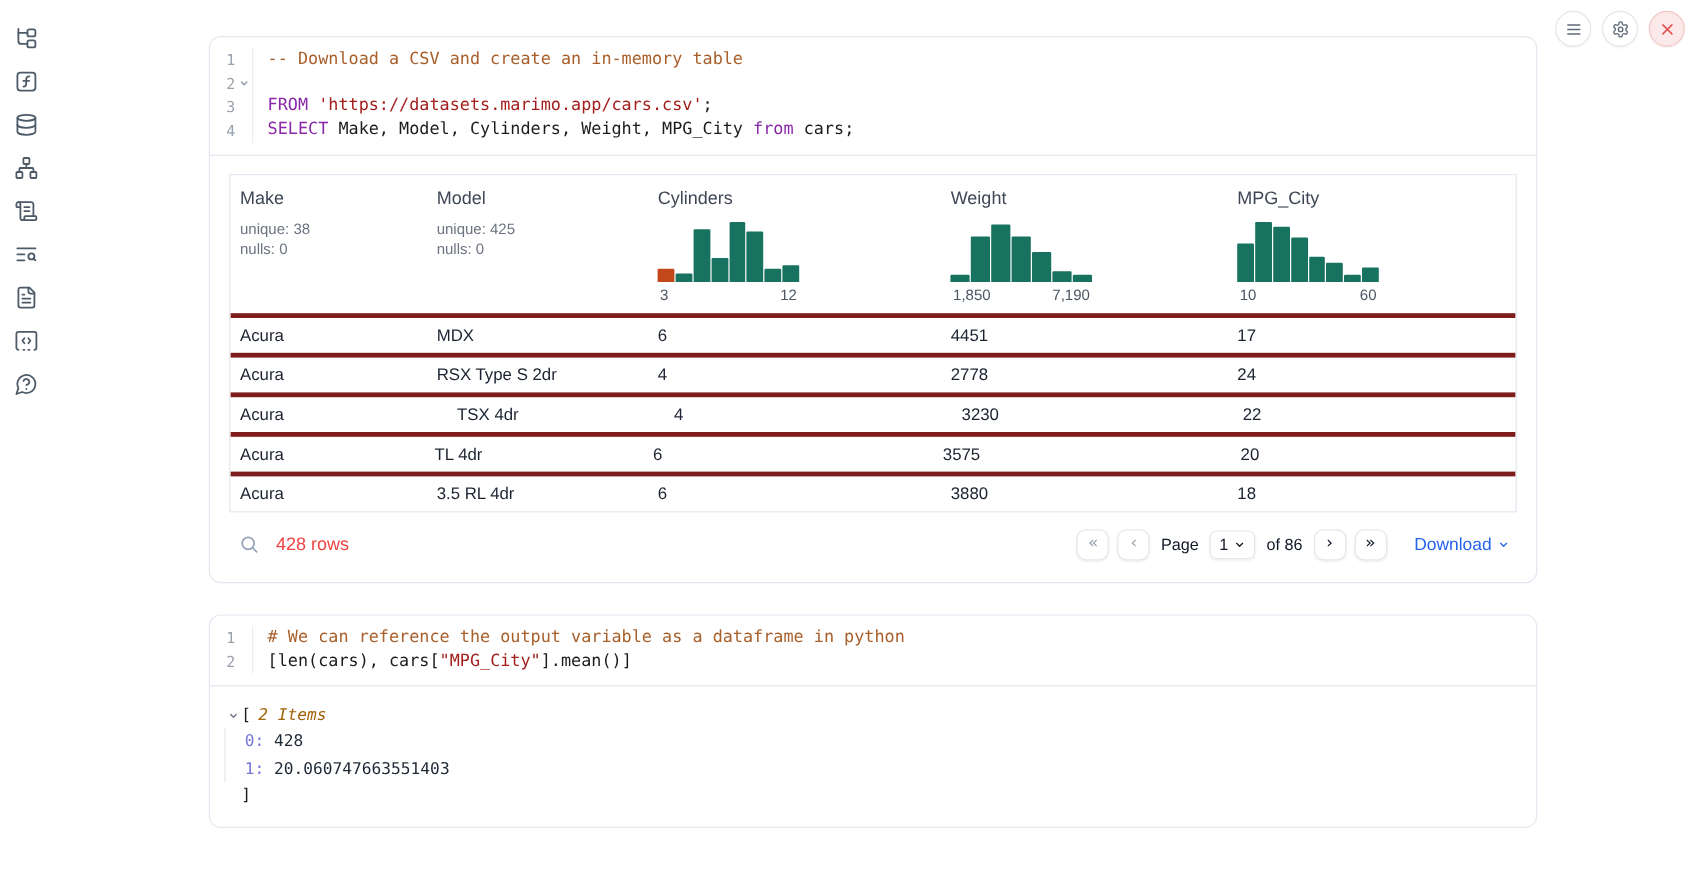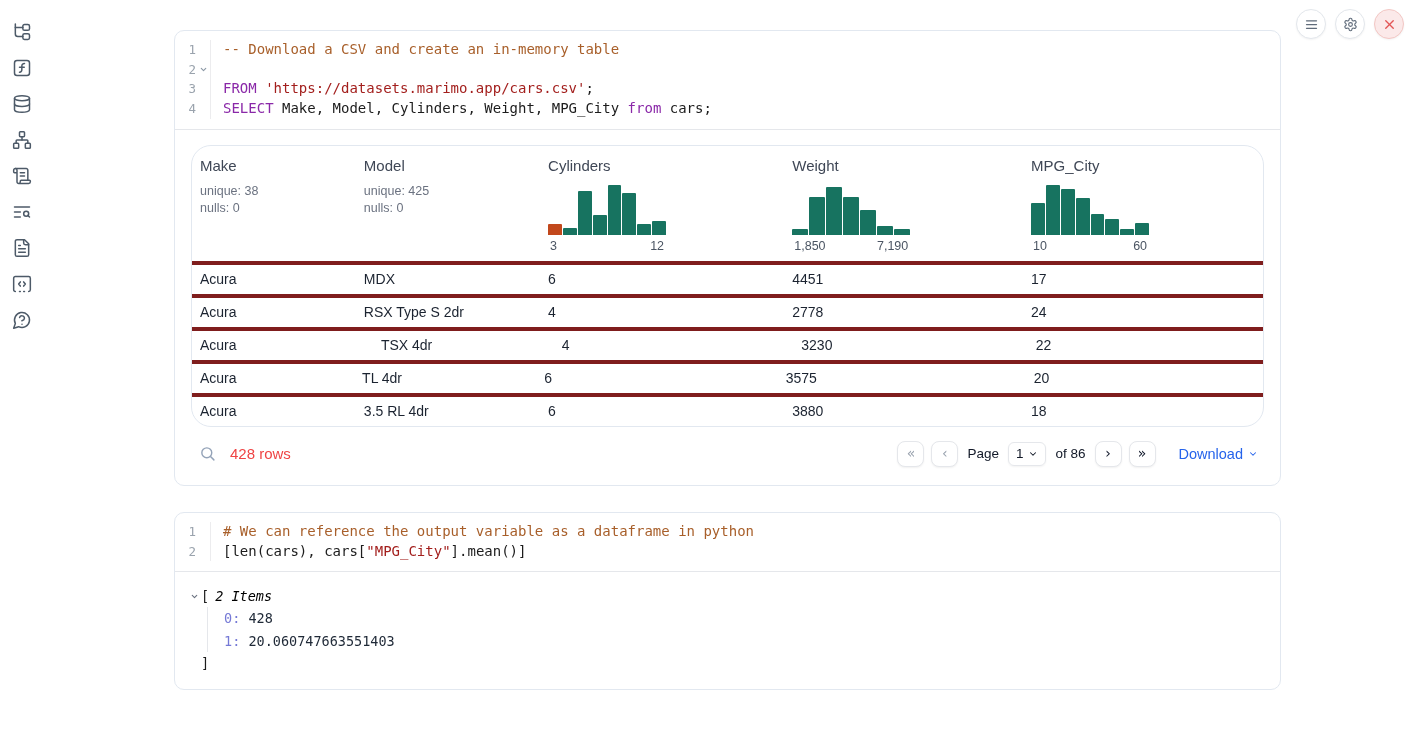--- a/index.html
+++ b/index.html
@@ -37,21 +37,21 @@
   
   .sql-footer { display:flex; align-items:center; height:28px; border-top:1px solid #e5e7eb; padding:0 14px 0 10px; gap:8px; }
   .ov-label { font-weight:bold; font-size:12px; color:var(--accent-blue); letter-spacing:-.2px; }
   .ov-input { width:80px; height:19px; border:1px solid #cbd5e1; border-radius:4px; font-family:"Liberation Sans",sans-serif; font-size:12px; font-weight:bold; color:var(--accent-blue); padding:0 6px; outline:none; }
   .lang-tag { margin-left:auto; font-weight:bold; font-size:12px; color:var(--accent-blue); }
 
   
   .output-area { border-top:1px solid #e5e7eb; padding:15px 16px 12px; }
 
   
-  .table-card { border:1px solid #e2e8f0; border-radius:20px; overflow:hidden; }
+  .table-card { border:1px solid #e2e8f0; border-radius:0; overflow:hidden; }
   .t-head { display:flex; }
   .t-col { padding:11px 8px 8px; }
   .col-name { font-size:15px; color:#3f4756; margin-bottom:9px; cursor:pointer; }
   .col-meta { font-size:12.5px; color:#6b7280; line-height:17px; }
   .hist { width:118px; height:52px; display:flex; align-items:flex-end; gap:1px; margin-top:4px; }
   .hist-bar { flex:1; border-radius:1px 1px 0 0; }
   .hist-axis { width:118px; display:flex; justify-content:space-between; font-size:12.5px; color:#4b5563; margin-top:4px; padding:0 2px; }
   .t-row { display:flex; border-top:4px solid #7f1d1d; height:33px; align-items:center; font-size:14px; color:#1b2330; }
   .t-cell { padding:0 8px; overflow:hidden; white-space:nowrap; }
 
@@ -66,22 +66,22 @@
   .page-label, .of-label { font-size:13.5px; color:#111827; margin:0 2px; }
   .page-select { display:flex; align-items:center; gap:5px; border:1px solid #e5e7eb; border-radius:6px; height:24px; padding:0 7px; font-size:13.5px; color:#111827; box-shadow:0 1px 2px rgba(0,0,0,.05); cursor:pointer; }
   .page-select svg, .download svg { width:10px; height:10px; }
   .download { display:flex; align-items:center; gap:5px; color:var(--link-blue); font-size:14.5px; margin-left:16px; cursor:pointer; }
 
   
   .tree { font-family:"DejaVu Sans Mono",monospace; font-size:13.5px; padding:16px 16px 18px 12px; color:#1c1c1c; }
   .tree-head { display:flex; align-items:center; }
   .tree-toggle { width:14px; display:flex; justify-content:center; color:#6b7280; cursor:pointer; }
   .tree-toggle svg { width:9px; height:9px; }
-  .tree-items-label { color:#000000; font-style:italic; margin-left:6px; }
-  .tree-items { margin-left:20px; border-left:1px solid #e5e7eb; padding-left:16px; margin-top:3px; margin-bottom:3px; }
+  .tree-items-label { color:#a16207; font-style:italic; margin-left:6px; }
+  .tree-items { border-left:1px solid #e5e7eb; padding-left:16px; margin-top:3px; margin-bottom:3px; }
   .tree-item { line-height:22.5px; }
   .tree-key { color:var(--tree-key); }
   .tree-val { color:#1f2937; }
   .tree-close { padding-left:14px; }
 </style>
 </head>
 <body>
 
 <nav class="sidebar">
   <span class="side-icon">

